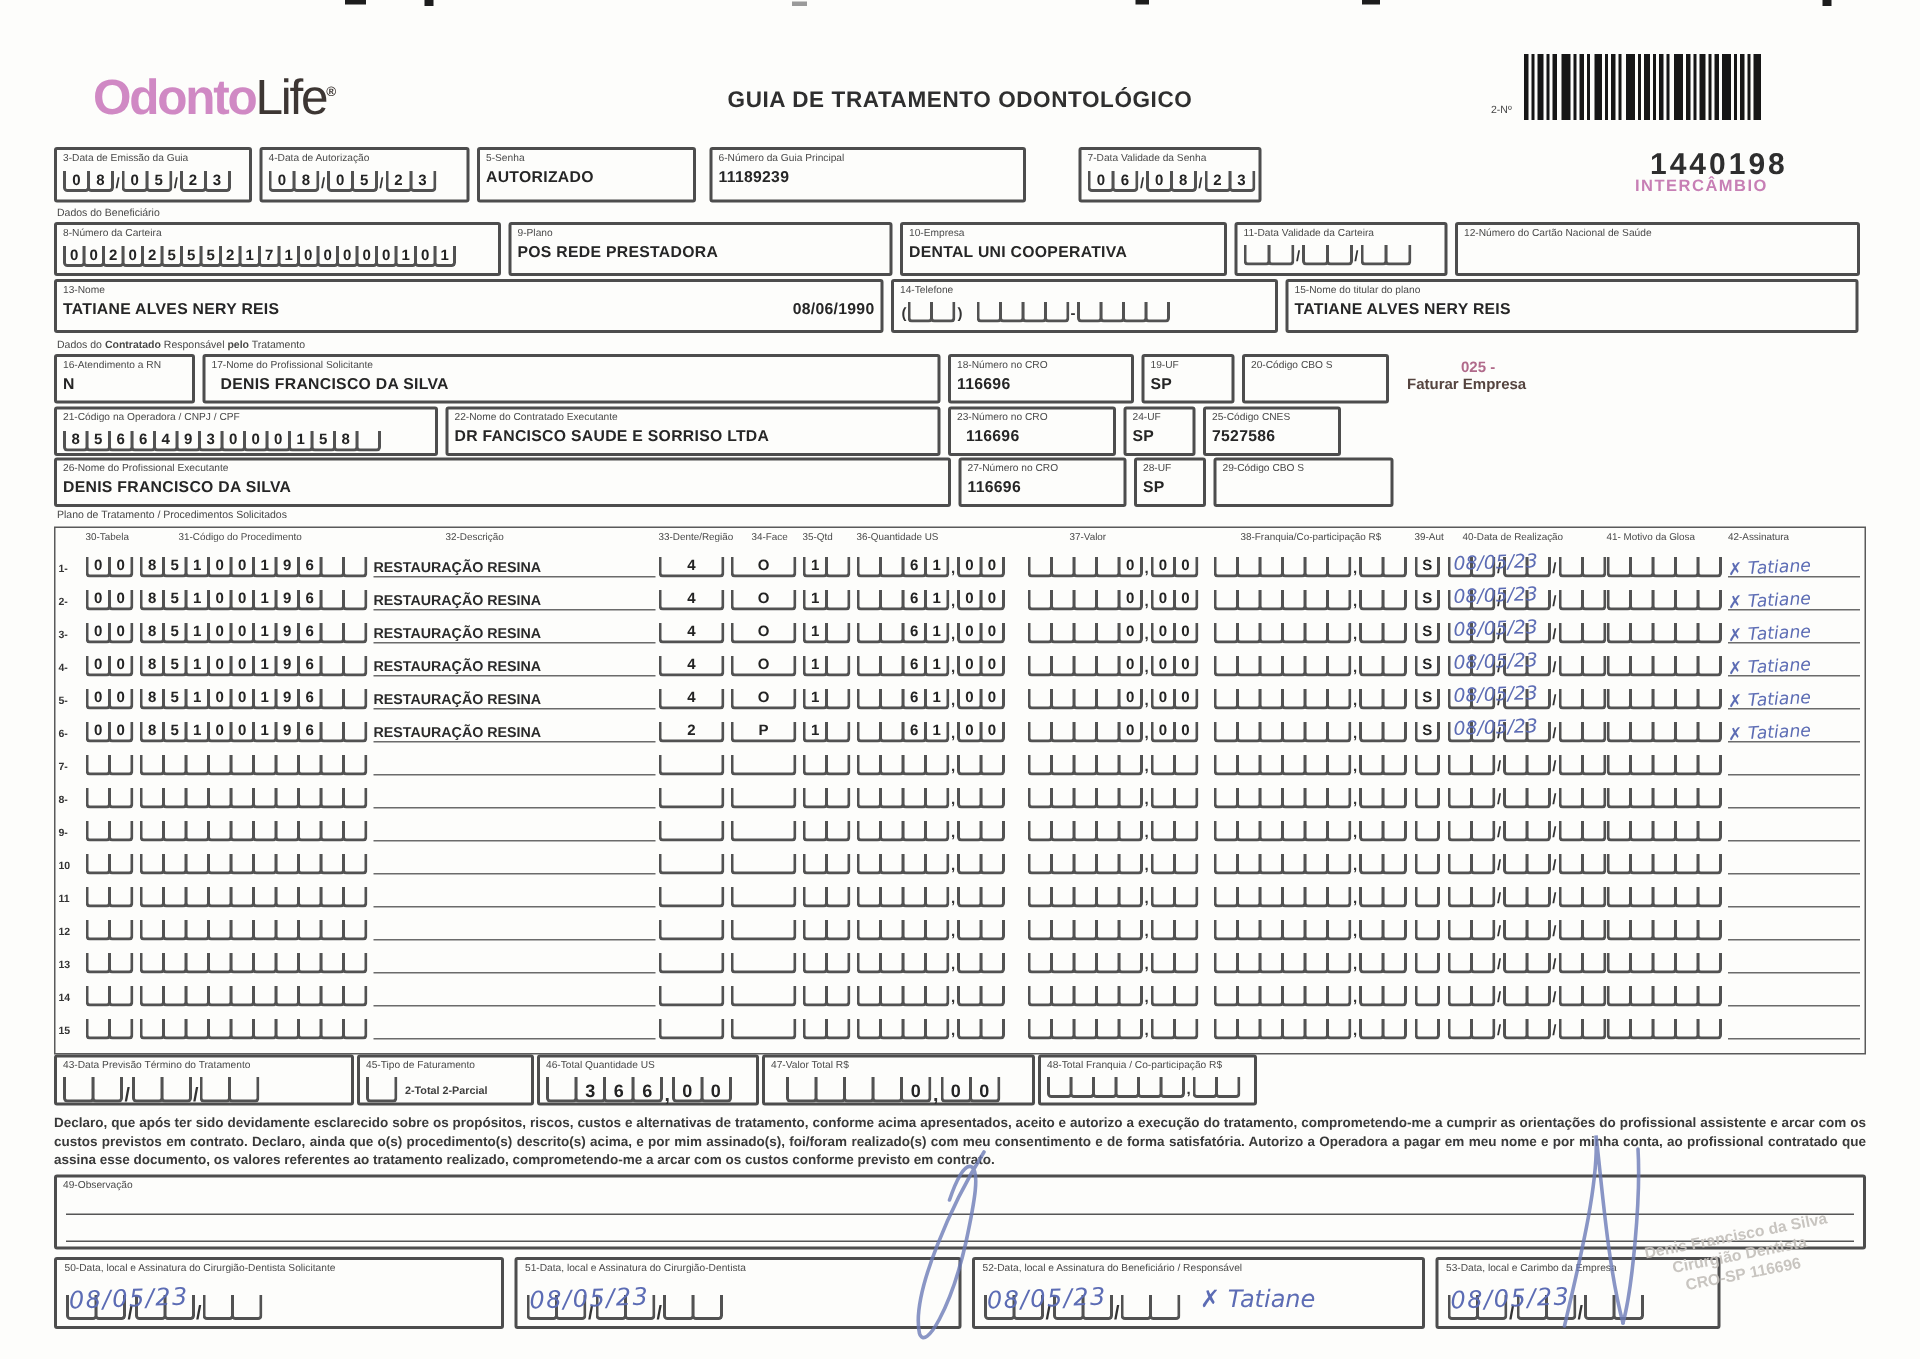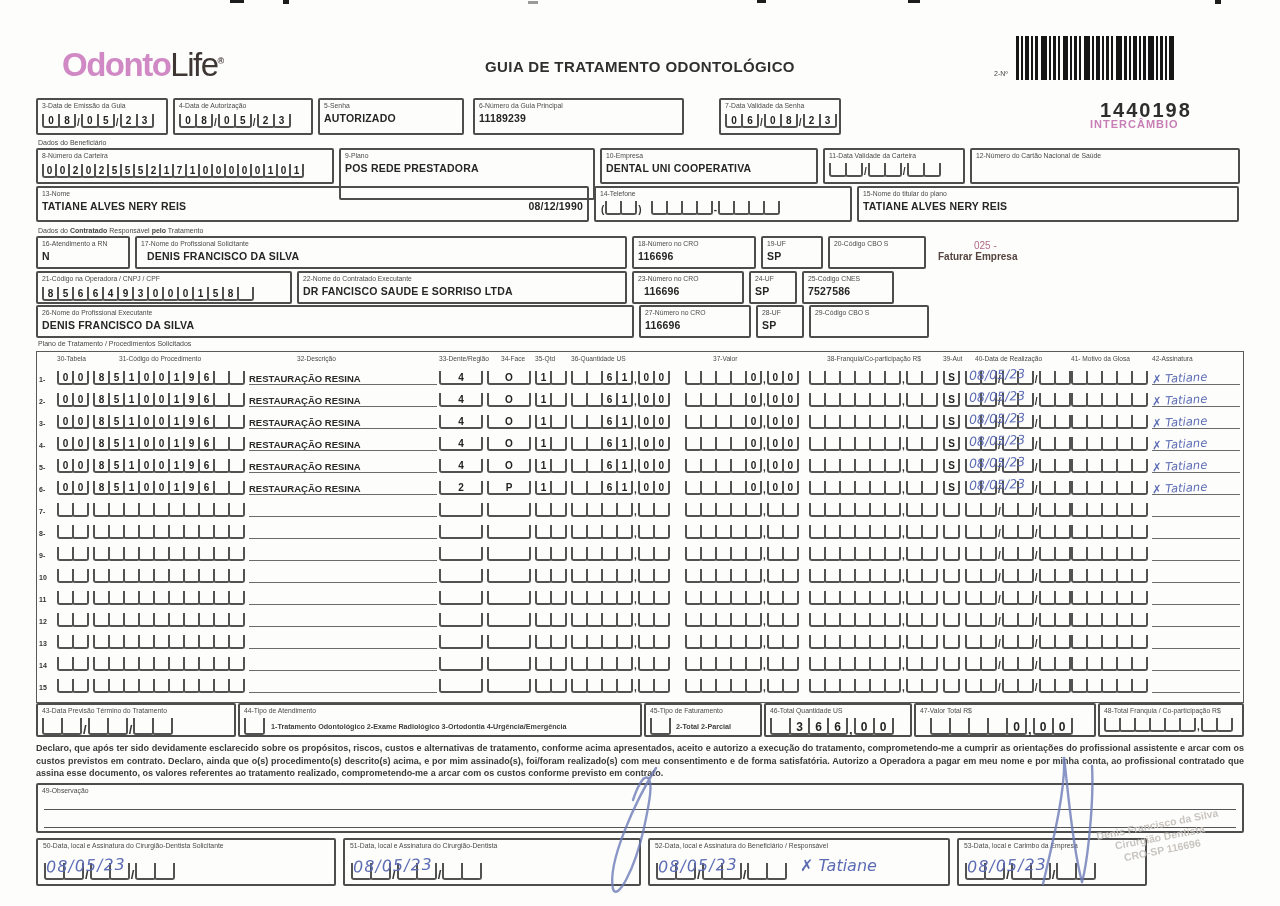--- a/index.html
+++ b/index.html
@@ -45,21 +45,21 @@
   .comb.big .c{width:17px;height:15px;font-size:12px;}
   .comb.one .c{width:40px;}
   .combsep{font-size:10px;font-weight:700;color:#333;margin:0 1px;line-height:11px;align-self:flex-end;}
   .combsep.big{font-size:13px;}
 
   
   .hand{font-family:"DejaVu Sans",sans-serif;font-style:italic;color:#5c6cb4;font-weight:500;}
 
   
   .note025{position:absolute;top:240px;left:938px;font-size:10px;}
-  .note025 .code{color:#b06a8a;font-weight:400;display:block;padding-left:36px;}
+  .note025 .code{color:#b06a8a;font-weight:700;display:block;padding-left:36px;}
   .note025 .txt{color:#55443f;font-weight:700;display:block;margin-top:0;}
 
   
   .proc-wrap{position:absolute;top:340px;left:36px;width:1208px;}
   .proc-box{position:absolute;top:11px;left:0;width:1208px;height:352px;
             border:1.5px solid #5a5a5a;box-sizing:border-box;}
   .proc-head{display:flex;gap:2px;padding:2px 0 0 2px;}
   .proc-head span{font-size:6.6px;color:#4a4a4a;white-space:nowrap;overflow:visible;line-height:9px;}
   .proc-rows{padding-left:2px;}
   .prow{display:flex;gap:2px;align-items:flex-end;height:22px;}
@@ -243,21 +243,21 @@
             <span class="c">0</span>
             <span class="c">0</span>
             <span class="c">0</span>
             <span class="c">0</span>
             <span class="c">0</span>
             <span class="c">1</span>
             <span class="c">0</span>
             <span class="c">1</span>
           </span>
     </div>
-    <div class="fbox" style="width:256px;height:52px">
+    <div class="fbox" style="width:256px;height:36px">
       <span class="flabel">9-Plano</span>
       <span class="fvalue">POS REDE PRESTADORA</span>
     </div>
     <div class="fbox" style="width:218px;height:36px">
       <span class="flabel">10-Empresa</span>
       <span class="fvalue">DENTAL UNI  COOPERATIVA</span>
     </div>
     <div class="fbox" style="width:142px;height:36px">
       <span class="flabel">11-Data Validade da Carteira</span>
       <span class="cgroup" style="margin-top:3px">
@@ -280,21 +280,21 @@
     <div class="fbox" style="width:270px;height:36px">
       <span class="flabel">12-Número do Cartão Nacional de Saúde</span>
     </div>
   </div>
 
   <div class="frow" style="top:186px;left:36px;">
     <div class="fbox" style="width:553px;height:36px">
       <span class="flabel">13-Nome</span>
       <span style="display:flex;justify-content:space-between;align-items:flex-end">
         <span class="fvalue">TATIANE ALVES NERY REIS</span>
-        <span class="fvalue">08/12/1990</span>
+        <span class="fvalue">08/06/1990</span>
       </span>
     </div>
     <div class="fbox" style="width:258px;height:36px">
       <span class="flabel">14-Telefone</span>
       <span class="cgroup" style="margin-top:3px">
         <span class="combsep">(</span>
             <span class="comb">
               <span class="c"></span>
               <span class="c"></span>
             </span>
@@ -2348,29 +2348,20 @@
               <span class="c"></span>
               <span class="c"></span>
             </span>
             <span class="combsep big">/</span>
             <span class="comb big">
               <span class="c"></span>
               <span class="c"></span>
             </span>
       </span>
     </div>
-    <div class="fbox" style="width:404px;height:34px">
-      <span class="flabel">44-Tipo de Atendimento</span>
-      <span class="cgroup" style="margin-top:3px;align-items:center">
-        <span class="comb big">
-              <span class="c"></span>
-            </span>
-        <span style="font-size:7.2px;font-weight:600;color:#3f3f3f;margin-left:6px;white-space:nowrap">1-Tratamento Odontológico  2-Exame Radiológico  3-Ortodontia  4-Urgência/Emergência</span>
-      </span>
-    </div>
     <div class="fbox" style="width:118px;height:34px">
       <span class="flabel">45-Tipo de Faturamento</span>
       <span class="cgroup" style="margin-top:3px;align-items:center">
         <span class="comb big">
               <span class="c"></span>
             </span>
         <span style="font-size:7.2px;font-weight:600;color:#3f3f3f;margin-left:5px;white-space:nowrap">2-Total  2-Parcial</span>
       </span>
     </div>
     <div class="fbox" style="width:148px;height:34px">

